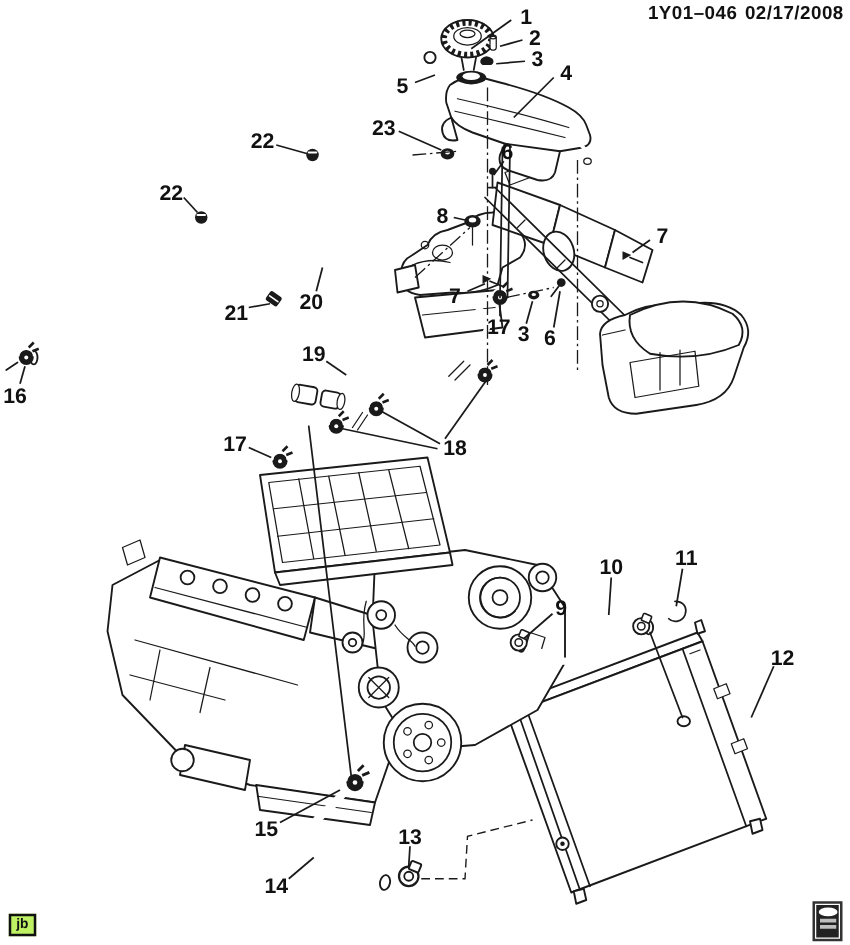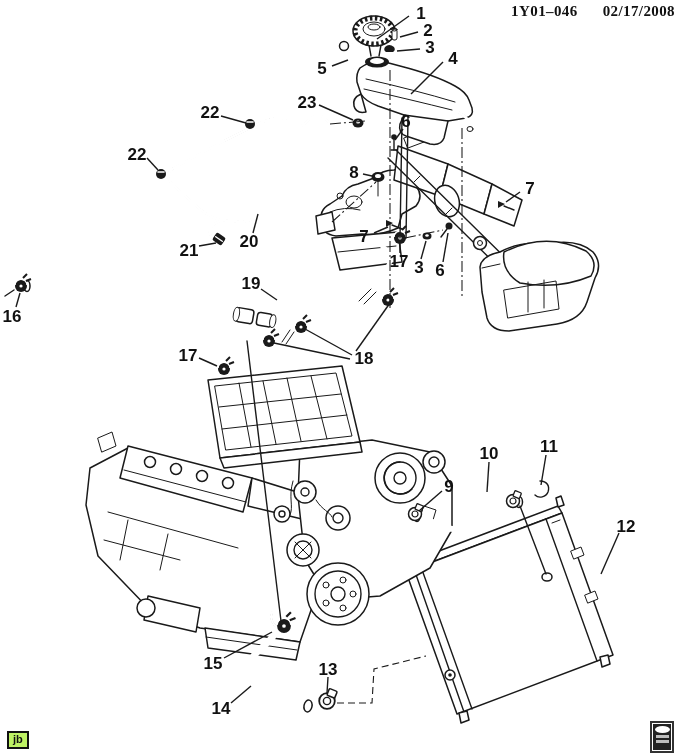--- a/index.html
+++ b/index.html
@@ -1,21 +1,21 @@
 <!DOCTYPE html>
 <html><head>
 <meta charset="utf-8">
 <style>
   html,body{margin:0;padding:0;background:#e8e8e8;}
   .page{position:relative;width:680px;height:756px;background:#ffffff;
         font-family:"Liberation Sans",sans-serif;overflow:hidden;margin:0 auto;}
   svg{position:absolute;left:0;top:0;}
   .hdr{position:absolute;top:2px;right:5px;font:bold 15px "Liberation Sans",sans-serif;
        letter-spacing:.4px;color:#111;}
-  .hdr span{margin-left:25px;font-family:Liberation Serif, serif;}
+  .hdr span{margin-left:6px;}
   .jbbox{position:absolute;left:7px;bottom:7px;border:2px solid #111;padding:0 4px 1px 4px;
          font:bold 11px "Liberation Sans",sans-serif;color:#111;line-height:13px;background:#bef264;}
   .stamp{position:absolute;right:6px;bottom:3px;width:24px;height:32px;border:2px solid #333;
          background:#fff;box-sizing:border-box;padding:1px;}
   .stamp .inner{width:100%;height:100%;background:#222;display:flex;flex-direction:column;align-items:center;}
   .stamp .oval{width:15px;height:7px;background:#fff;border-radius:50%;margin-top:2px;}
   .stamp .row{width:13px;height:3px;background:#bdbdbd;margin-top:2px;}
   
   .ln{stroke:#1a1a1a;fill:none;stroke-width:1.4;stroke-linecap:round;stroke-linejoin:round;}
   .lnf{stroke:#1a1a1a;fill:#ffffff;stroke-width:1.5;stroke-linecap:round;stroke-linejoin:round;}

